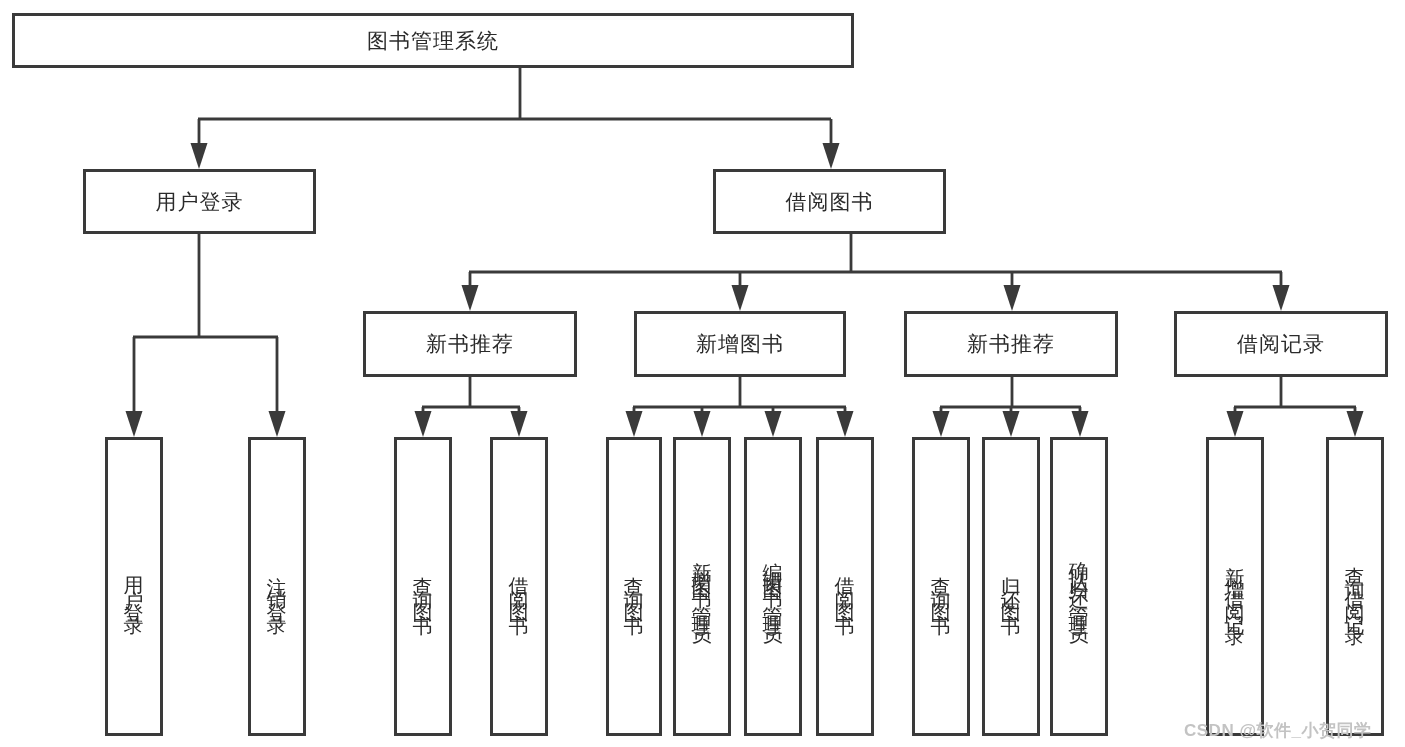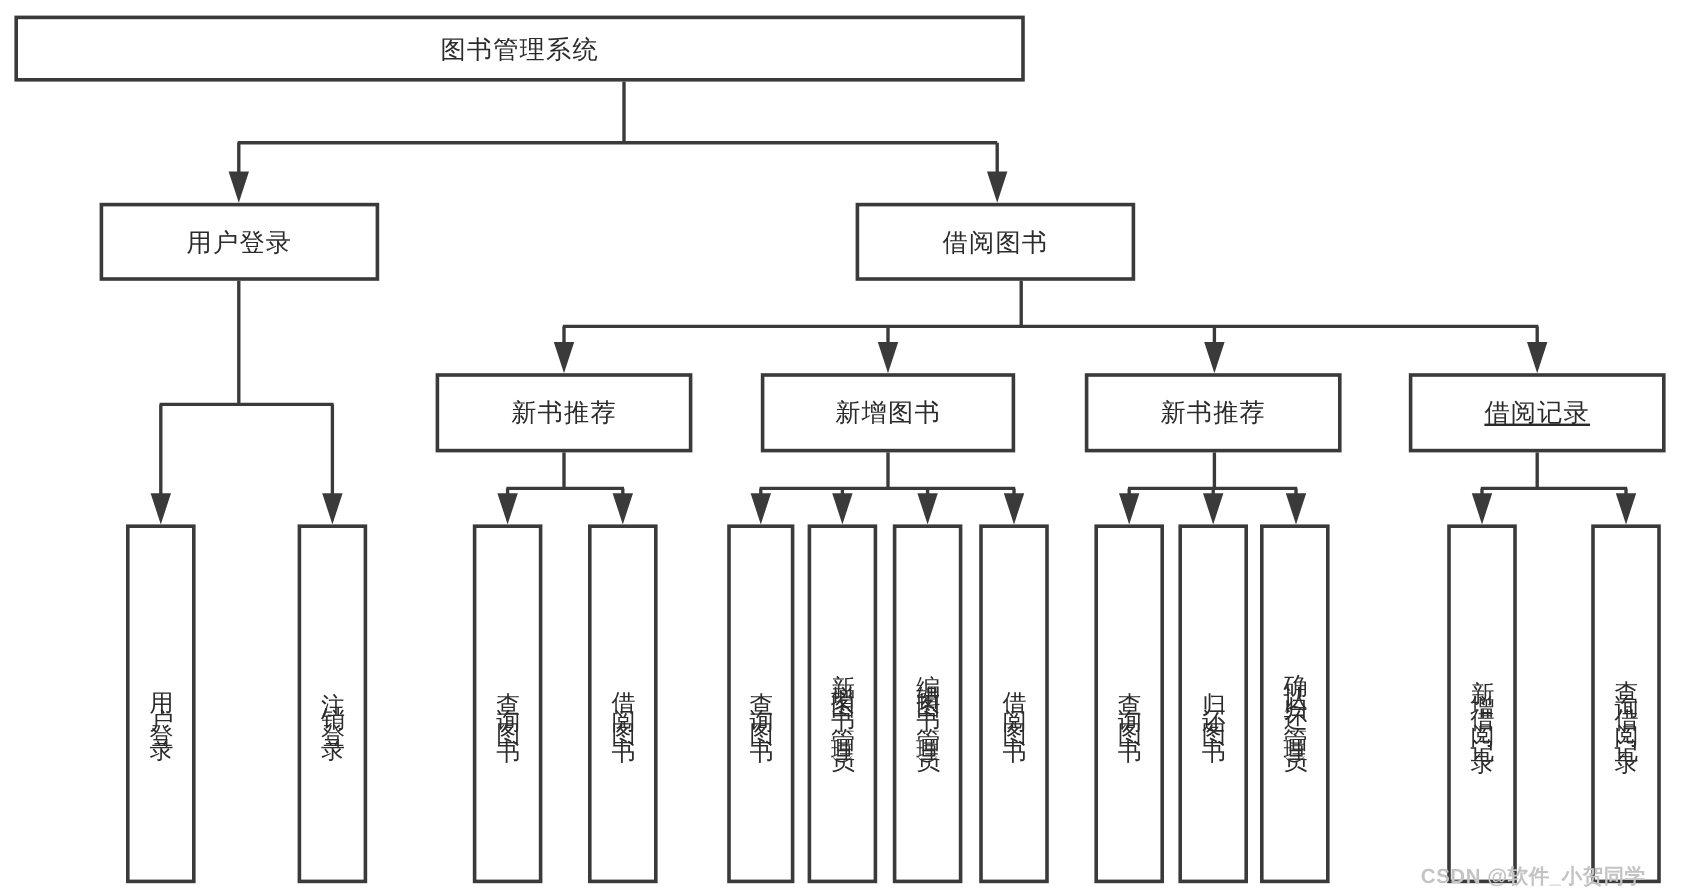--- a/index.html
+++ b/index.html
@@ -36,21 +36,21 @@
     letter-spacing: 1px;
     z-index: 2;
   }
   
   #n-root           { left: 12px;  top: 13px;  width: 842px; height: 55px; }
   #n-user-login     { left: 83px;  top: 169px; width: 233px;  height: 65px; }
   #n-book-mgmt      { left: 713px; top: 169px; width: 233px;  height: 65px; }
   #n-new-books      { left: 363px; top: 311px; width: 214px;  height: 66px; }
   #n-book-borrow    { left: 634px; top: 311px; width: 212px;  height: 66px; }
   #n-current-borrow { left: 904px; top: 311px; width: 214px;  height: 66px; }
-  #n-borrow-records { left: 1174px;top: 311px; width: 214px;  height: 66px; text-decoration: underline; }
+  #n-borrow-records { left: 1174px;top: 311px; width: 214px;  height: 66px; }
 
   
   .leaf {
     position: absolute;
     top: 437px;
     height: 299px;
     box-sizing: border-box;
     border: 3px solid #3a3a3a;
     background: #ffffff;
     display: flex;

